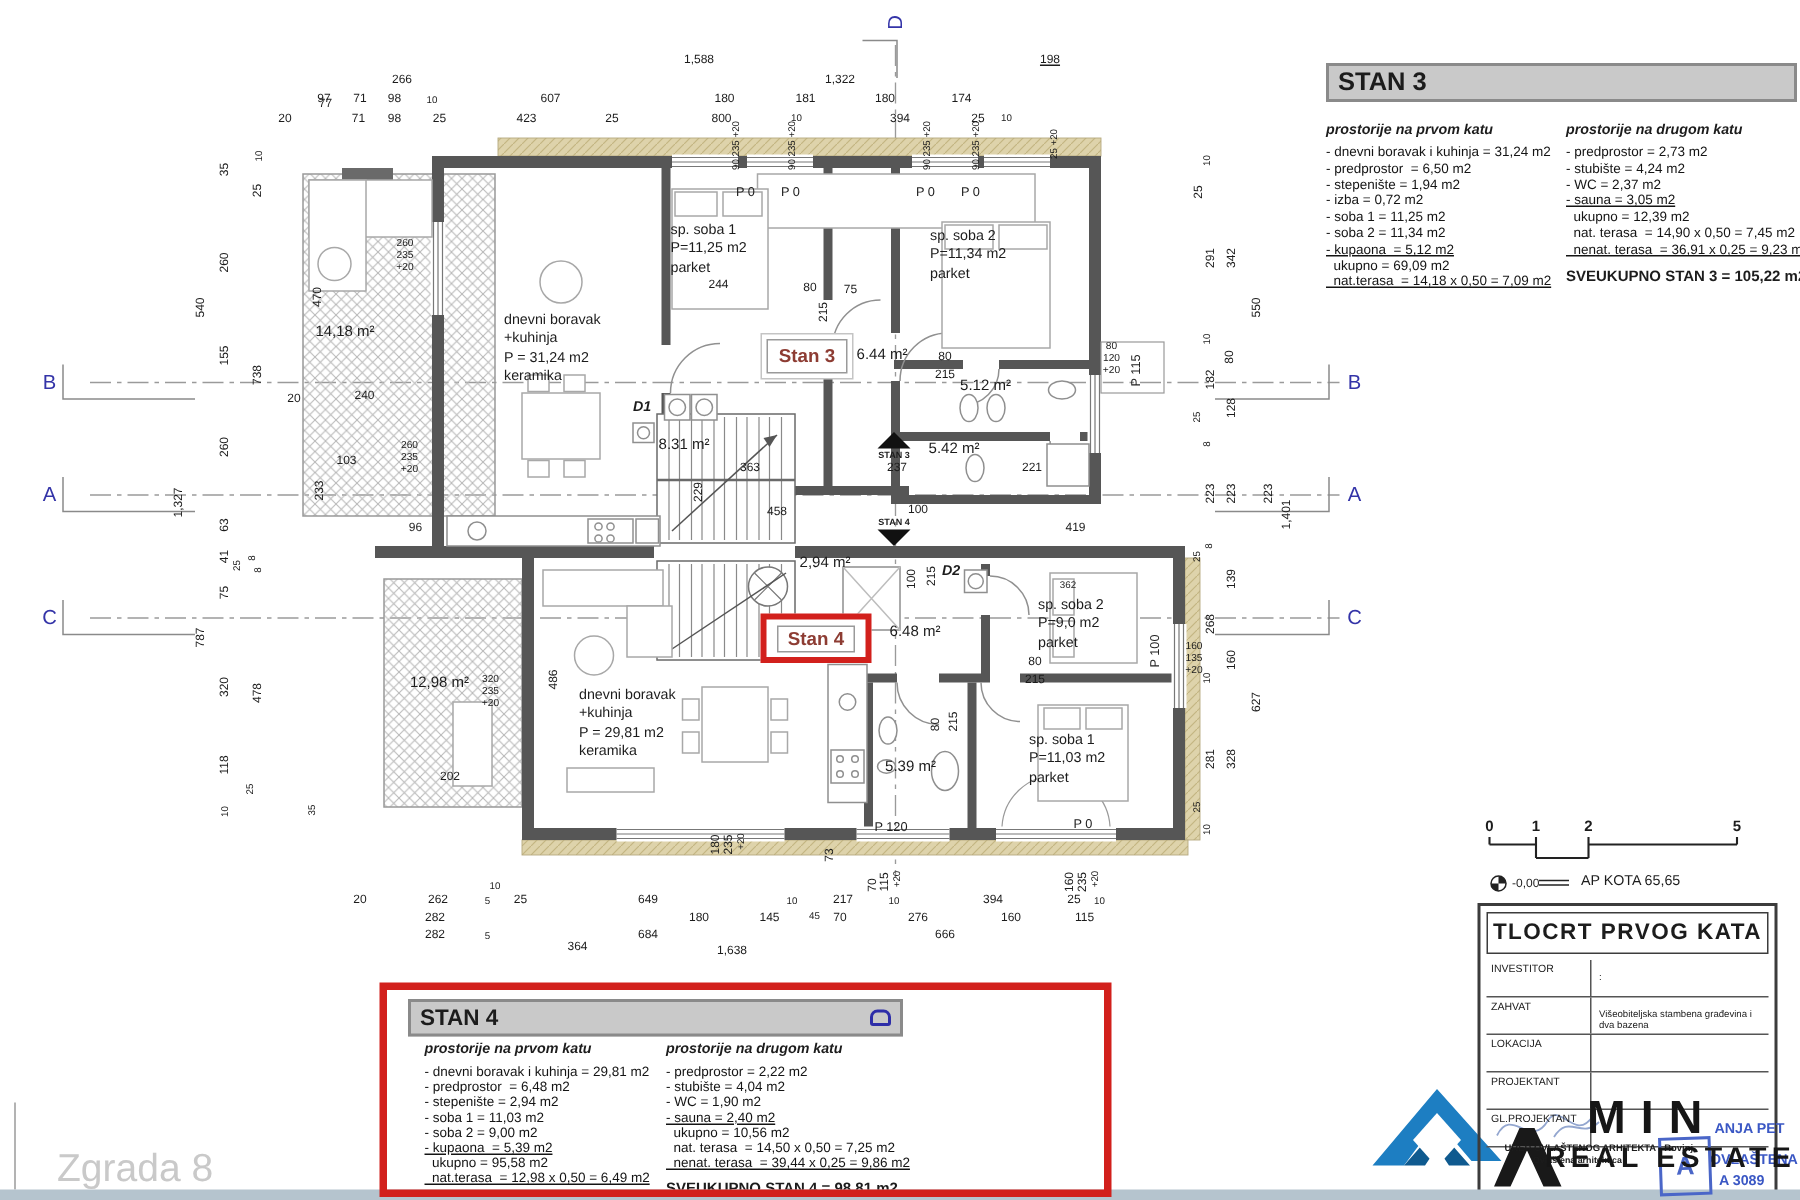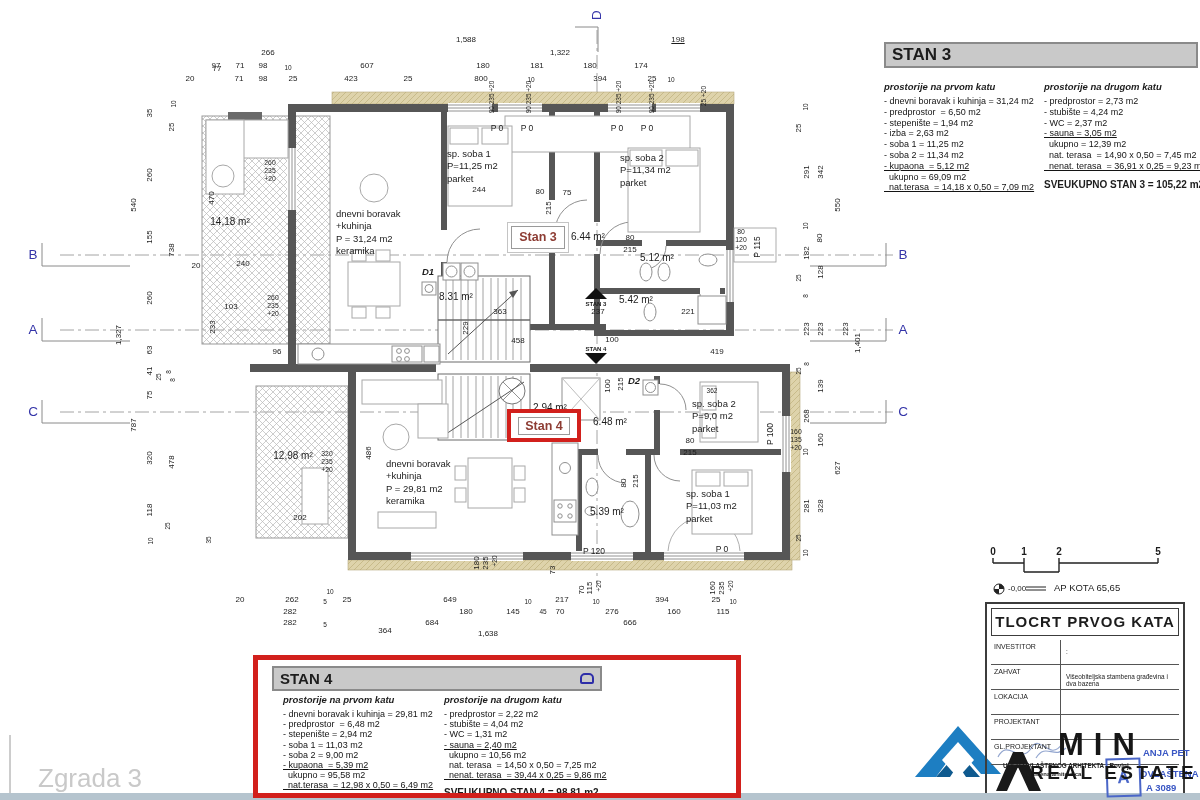--- a/index.html
+++ b/index.html
@@ -282,21 +282,21 @@
       <polygon points="958,742 974,760 958,778 942,760" fill="#ffffff"></polygon>
       <polygon points="996,791 1013,752 1023,752 1041,791 1029,791 1018,767 1007,791" fill="#191919"></polygon>
     </g>
 
     <path d="M10,735V793" stroke="#9a9a9a" stroke-width="1"></path>
   </svg>
 
   <div id="ann">
 
   <span class="ann" style="left: 466px; top: 40px;">1,588</span>
-      <span class="ann" style="left: 678px; top: 40px; text-decoration: underline;">198</span>
+      <span class="ann" style="left: 700px; top: 40px; text-decoration: underline;">198</span>
       <span class="ann" style="left: 268px; top: 53px;">266</span>
       <span class="ann" style="left: 560px; top: 53px;">1,322</span>
       <span class="ann" style="left: 216px; top: 66px;">97</span>
       <span class="ann" style="left: 240px; top: 66px;">71</span>
       <span class="ann" style="left: 263px; top: 66px;">98</span>
       <span class="ann tiny" style="left: 288px; top: 68px;">10</span>
       <span class="ann" style="left: 367px; top: 66px;">607</span>
       <span class="ann" style="left: 483px; top: 66px;">180</span>
       <span class="ann" style="left: 537px; top: 66px;">181</span>
       <span class="ann" style="left: 590px; top: 66px;">180</span>
@@ -383,21 +383,21 @@
       <span class="ann dv tiny" style="left: 799px; top: 538px;">25</span>
       <span class="ann dv tiny" style="left: 806px; top: 553px;">10</span>
       <span class="ann st" style="left: 796px; top: 440px;">160
 135
 +20</span>
       <span class="ann" style="left: 240px; top: 600px;">20</span>
       <span class="ann" style="left: 292px; top: 600px;">262</span>
       <span class="ann tiny" style="left: 330px; top: 592px;">10</span>
       <span class="ann tiny" style="left: 325px; top: 602px;">5</span>
       <span class="ann" style="left: 347px; top: 600px;">25</span>
-      <span class="ann" style="left: 450px; top: 600px;">649</span>
+      <span class="ann" style="left: 432px; top: 600px;">649</span>
       <span class="ann tiny" style="left: 528px; top: 602px;">10</span>
       <span class="ann" style="left: 562px; top: 600px;">217</span>
       <span class="ann tiny" style="left: 596px; top: 602px;">10</span>
       <span class="ann" style="left: 662px; top: 600px;">394</span>
       <span class="ann" style="left: 716px; top: 600px;">25</span>
       <span class="ann tiny" style="left: 733px; top: 602px;">10</span>
       <span class="ann" style="left: 290px; top: 612px;">282</span>
       <span class="ann" style="left: 385px; top: 631px;">364</span>
       <span class="ann" style="left: 466px; top: 612px;">180</span>
       <span class="ann" style="left: 513px; top: 612px;">145</span>
@@ -463,21 +463,21 @@
       <span class="ann rm" style="left: 447px; top: 148px;">sp. soba 1
 P=11,25 m2
 parket</span>
       <span class="ann rm" style="left: 620px; top: 152px;">sp. soba 2
 P=11,34 m2
 parket</span>
       <span class="ann ar" style="left: 588px; top: 237px;">6.44 m²</span>
       <span class="ann ar" style="left: 657px; top: 258px;">5.12 m²</span>
       <span class="ann ar" style="left: 456px; top: 297px;">8.31 m²</span>
       <span class="ann ar" style="left: 636px; top: 300px;">5.42 m²</span>
-      <span class="ann ar" style="left: 550px; top: 408px; text-align: center;">2,94 m²</span>
+      <span class="ann ar" style="left: 550px; top: 376px; text-align: center;">2,94 m²</span>
       <span class="ann ar" style="left: 610px; top: 422px;">6.48 m²</span>
       <span class="ann rm" style="left: 692px; top: 398px;">sp. soba 2
 P=9,0 m2
 parket</span>
       <span class="ann rm" style="left: 686px; top: 488px;">sp. soba 1
 P=11,03 m2
 parket</span>
       <span class="ann ar" style="left: 607px; top: 512px;">5.39 m²</span>
       <span class="ann ar" style="left: 293px; top: 456px;">12,98 m²</span>
       <span class="ann rm" style="left: 386px; top: 458px;">dnevni boravak
@@ -506,21 +506,21 @@
 
   <div class="panel-hdr p3hdr">
     <span class="t">STAN 3</span>
   </div>
   <div class="pcol" style="left:884px;top:81px;">
     <div class="p-colhdr">prostorije na prvom katu</div>
     <div>
         <div class="p-item">- dnevni boravak i kuhinja = 31,24 m2</div>
         <div class="p-item">- predprostor  = 6,50 m2</div>
         <div class="p-item">- stepenište = 1,94 m2</div>
-        <div class="p-item">- izba = 2,63 m2</div>
+        <div class="p-item">- izba = 0,72 m2</div>
         <div class="p-item">- soba 1 = 11,25 m2</div>
         <div class="p-item">- soba 2 = 11,34 m2</div>
         <div class="p-item u">- kupaona  = 5,12 m2</div>
         <div class="p-item">  ukupno = 69,09 m2</div>
         <div class="p-item u">  nat.terasa  = 14,18 x 0,50 = 7,09 m2</div>
       </div>
   </div>
   <div class="pcol" style="left:1044px;top:81px;">
     <div class="p-colhdr">prostorije na drugom katu</div>
     <div>
@@ -551,21 +551,21 @@
         <div class="p-item u">- kupaona  = 5,39 m2</div>
         <div class="p-item">  ukupno = 95,58 m2</div>
         <div class="p-item u">  nat.terasa  = 12,98 x 0,50 = 6,49 m2</div>
       </div>
   </div>
   <div class="pcol p4" style="left:444px;top:694px;">
     <div class="p-colhdr">prostorije na drugom katu</div>
     <div>
         <div class="p-item">- predprostor = 2,22 m2</div>
         <div class="p-item">- stubište = 4,04 m2</div>
-        <div class="p-item">- WC = 1,31 m2</div>
+        <div class="p-item">- WC = 1,90 m2</div>
         <div class="p-item u">- sauna = 2,40 m2</div>
         <div class="p-item">  ukupno = 10,56 m2</div>
         <div class="p-item">  nat. terasa  = 14,50 x 0,50 = 7,25 m2</div>
         <div class="p-item u">  nenat. terasa  = 39,44 x 0,25 = 9,86 m2</div>
       </div>
     <div class="p-total">SVEUKUPNO STAN 4 = 98,81 m2</div>
   </div>
 
   <div class="kt kt1">-0,00</div>
   <div class="kt kt2">AP KOTA 65,65</div>
@@ -600,15 +600,15 @@
   <div class="office2">Ovlaštena arhitektica</div>
   <div class="bluetxt bt1">ANJA PET</div>
   <div class="bluetxt bt2">OVLAŠTENA</div>
   <div class="bluetxt bt3">A 3089</div>
   <div class="seal">
     <span>A</span>
   </div>
   <div class="logo-min">MIN</div>
   <div class="logo-re">REAL ESTATE</div>
 
-  <div class="watermark">Zgrada 3</div>
+  <div class="watermark">Zgrada 8</div>
   <div class="footer-strip"></div>
 </div>
 
 </body></html>

